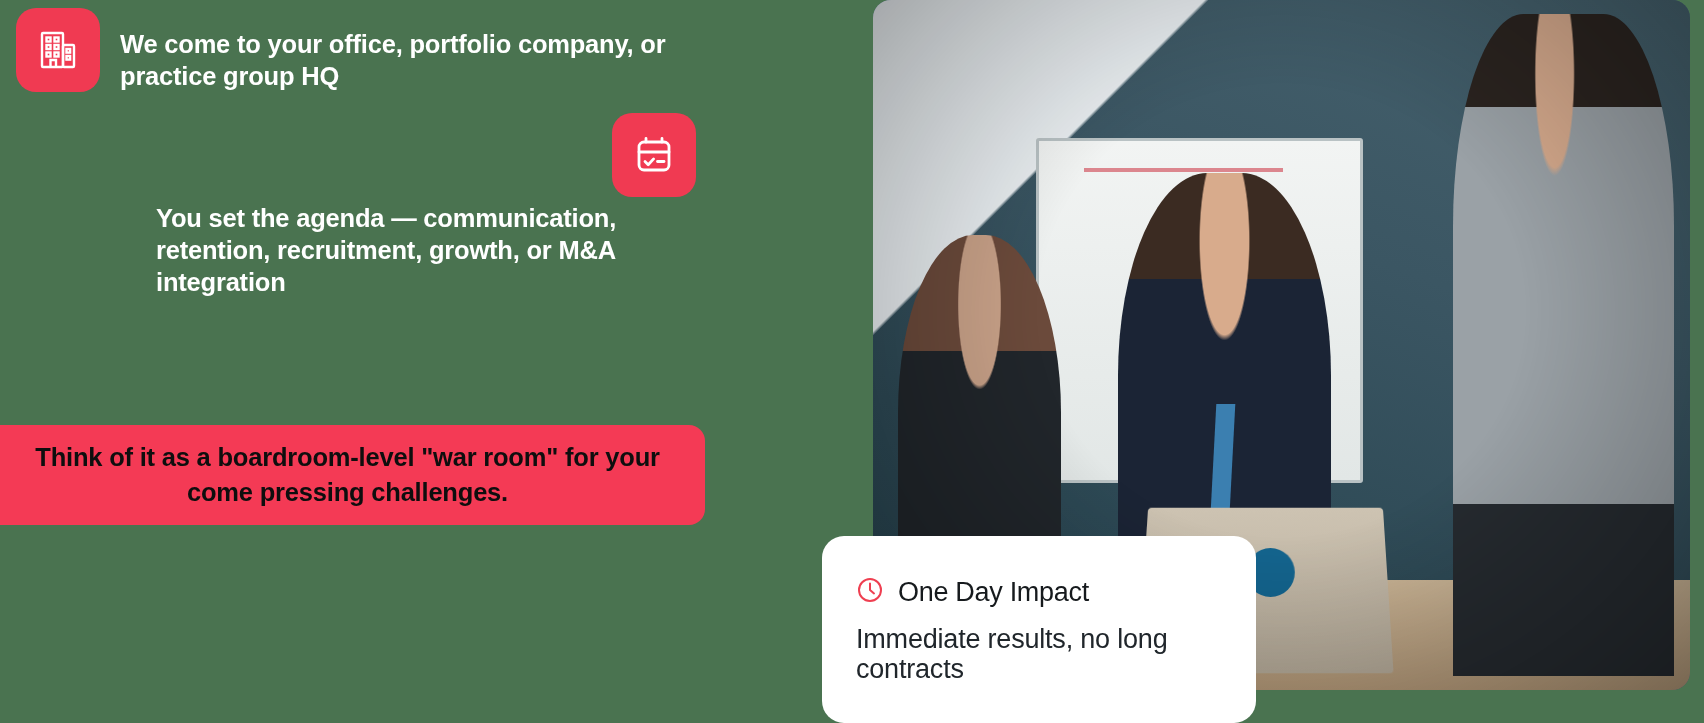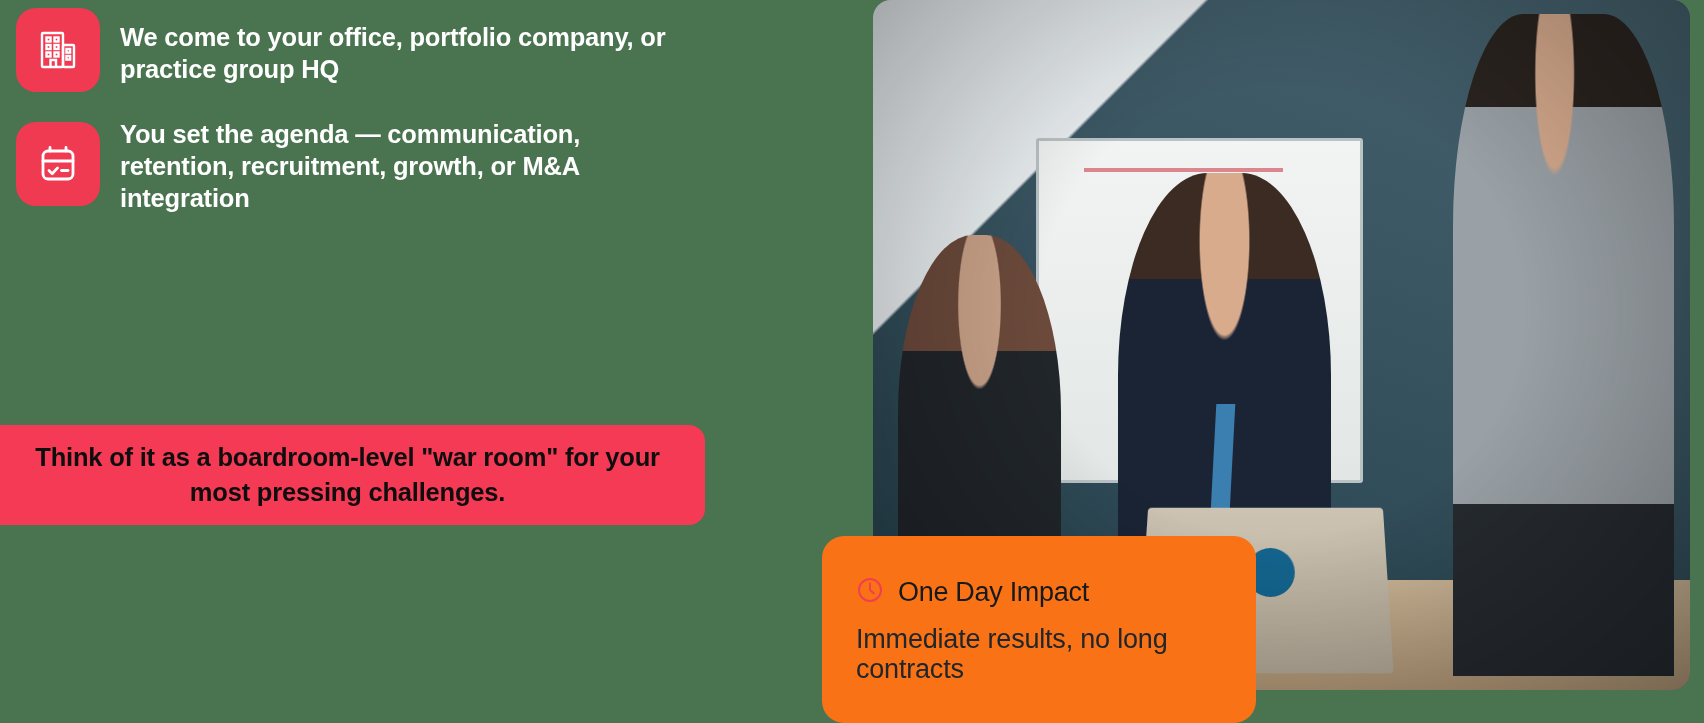--- a/index.html
+++ b/index.html
@@ -27,21 +27,21 @@
 
   .benefit-list {
     position: absolute;
     left: 16px;
     top: 8px;
     width: 700px;
   }
 
   .benefit-row {
     display: flex;
-    align-items: center;
+    align-items: flex-end;
     margin-bottom: 21px;
   }
 
   .benefit-icon {
     flex: 0 0 auto;
     width: 84px;
     height: 84px;
     border-radius: 20px;
     background: #f03a52;
     display: flex;
@@ -57,21 +57,21 @@
     font-size: 25.5px;
     line-height: 32px;
     font-weight: 700;
     letter-spacing: -0.2px;
     padding-top: 6px;
     max-width: 560px;
   }
 
   
   .benefit-row.r1 .benefit-text { padding-top: 5px; }
-  .benefit-row.r2 { margin-bottom: 13px; }
+  .benefit-row.r2 { margin-bottom: 13px; flex-direction: column; }
   .benefit-row.r2 .benefit-text { padding-top: 5px; }
   .benefit-row.r3 .benefit-text { padding-top: 21px; }
 
   
   .callout-banner {
     position: absolute;
     left: -40px;
     top: 425px;
     width: 745px;
     height: 100px;
@@ -185,21 +185,21 @@
     background: radial-gradient(ellipse at 50% 45%, rgba(0,0,0,0) 42%, rgba(0,0,0,.34) 100%);
   }
 
   
   .impact-card {
     position: absolute;
     left: 822px;
     top: 536px;
     width: 434px;
     height: 187px;
-    background: #f97316;
+    background: #ffffff;
     border-radius: 22px;
     padding: 40px 34px 0 34px;
   }
 
   .impact-head {
     display: flex;
     align-items: center;
     gap: 14px;
   }
 
@@ -256,21 +256,21 @@
           <path d="M25.5 28.5h6.5"></path>
         </svg>
       </div>
       <div class="benefit-text">You set the agenda — communication, retention, recruitment, growth, or M&amp;A integration</div>
     </div>
 
 
   </div>
 
   <div class="callout-banner">
-    <div class="callout-text">Think of it as a boardroom-level "war room" for your most pressing challenges.</div>
+    <div class="callout-text">Think of it as a boardroom-level "war room" for your come pressing challenges.</div>
   </div>
 
 </div>
 
 <div class="photo-wrap">
   <div class="photo">
     <div class="ph-wall"></div>
     <div class="ph-board"></div>
     <div class="ph-table"></div>
     <div class="ph-p1"></div>

